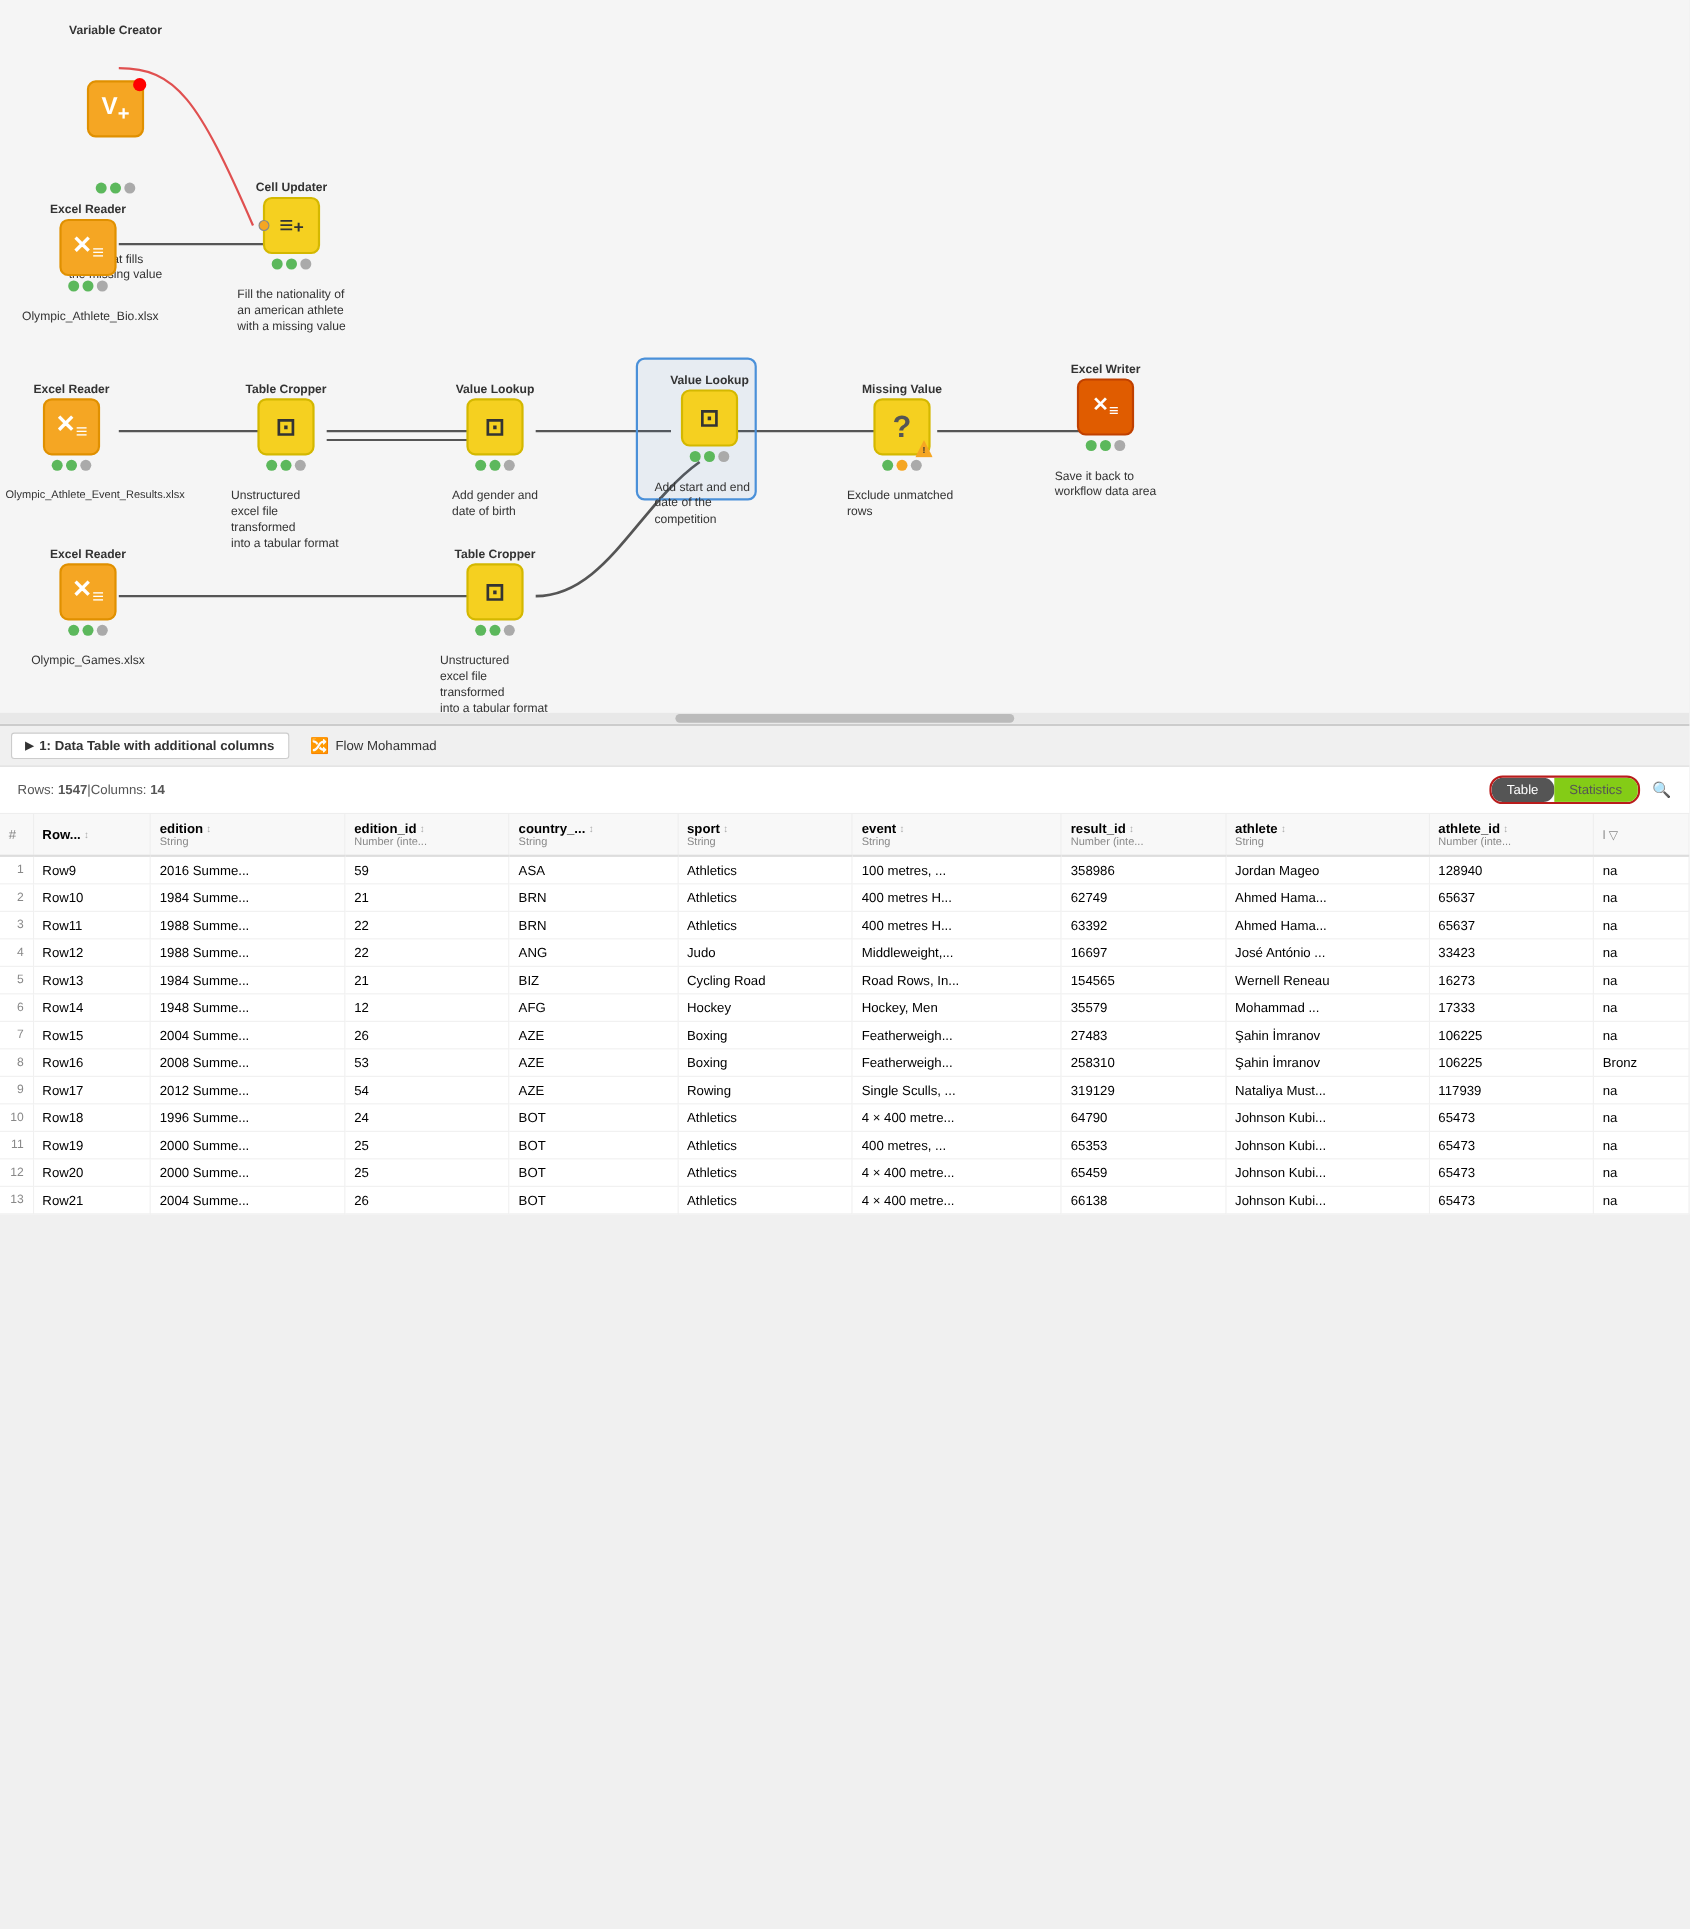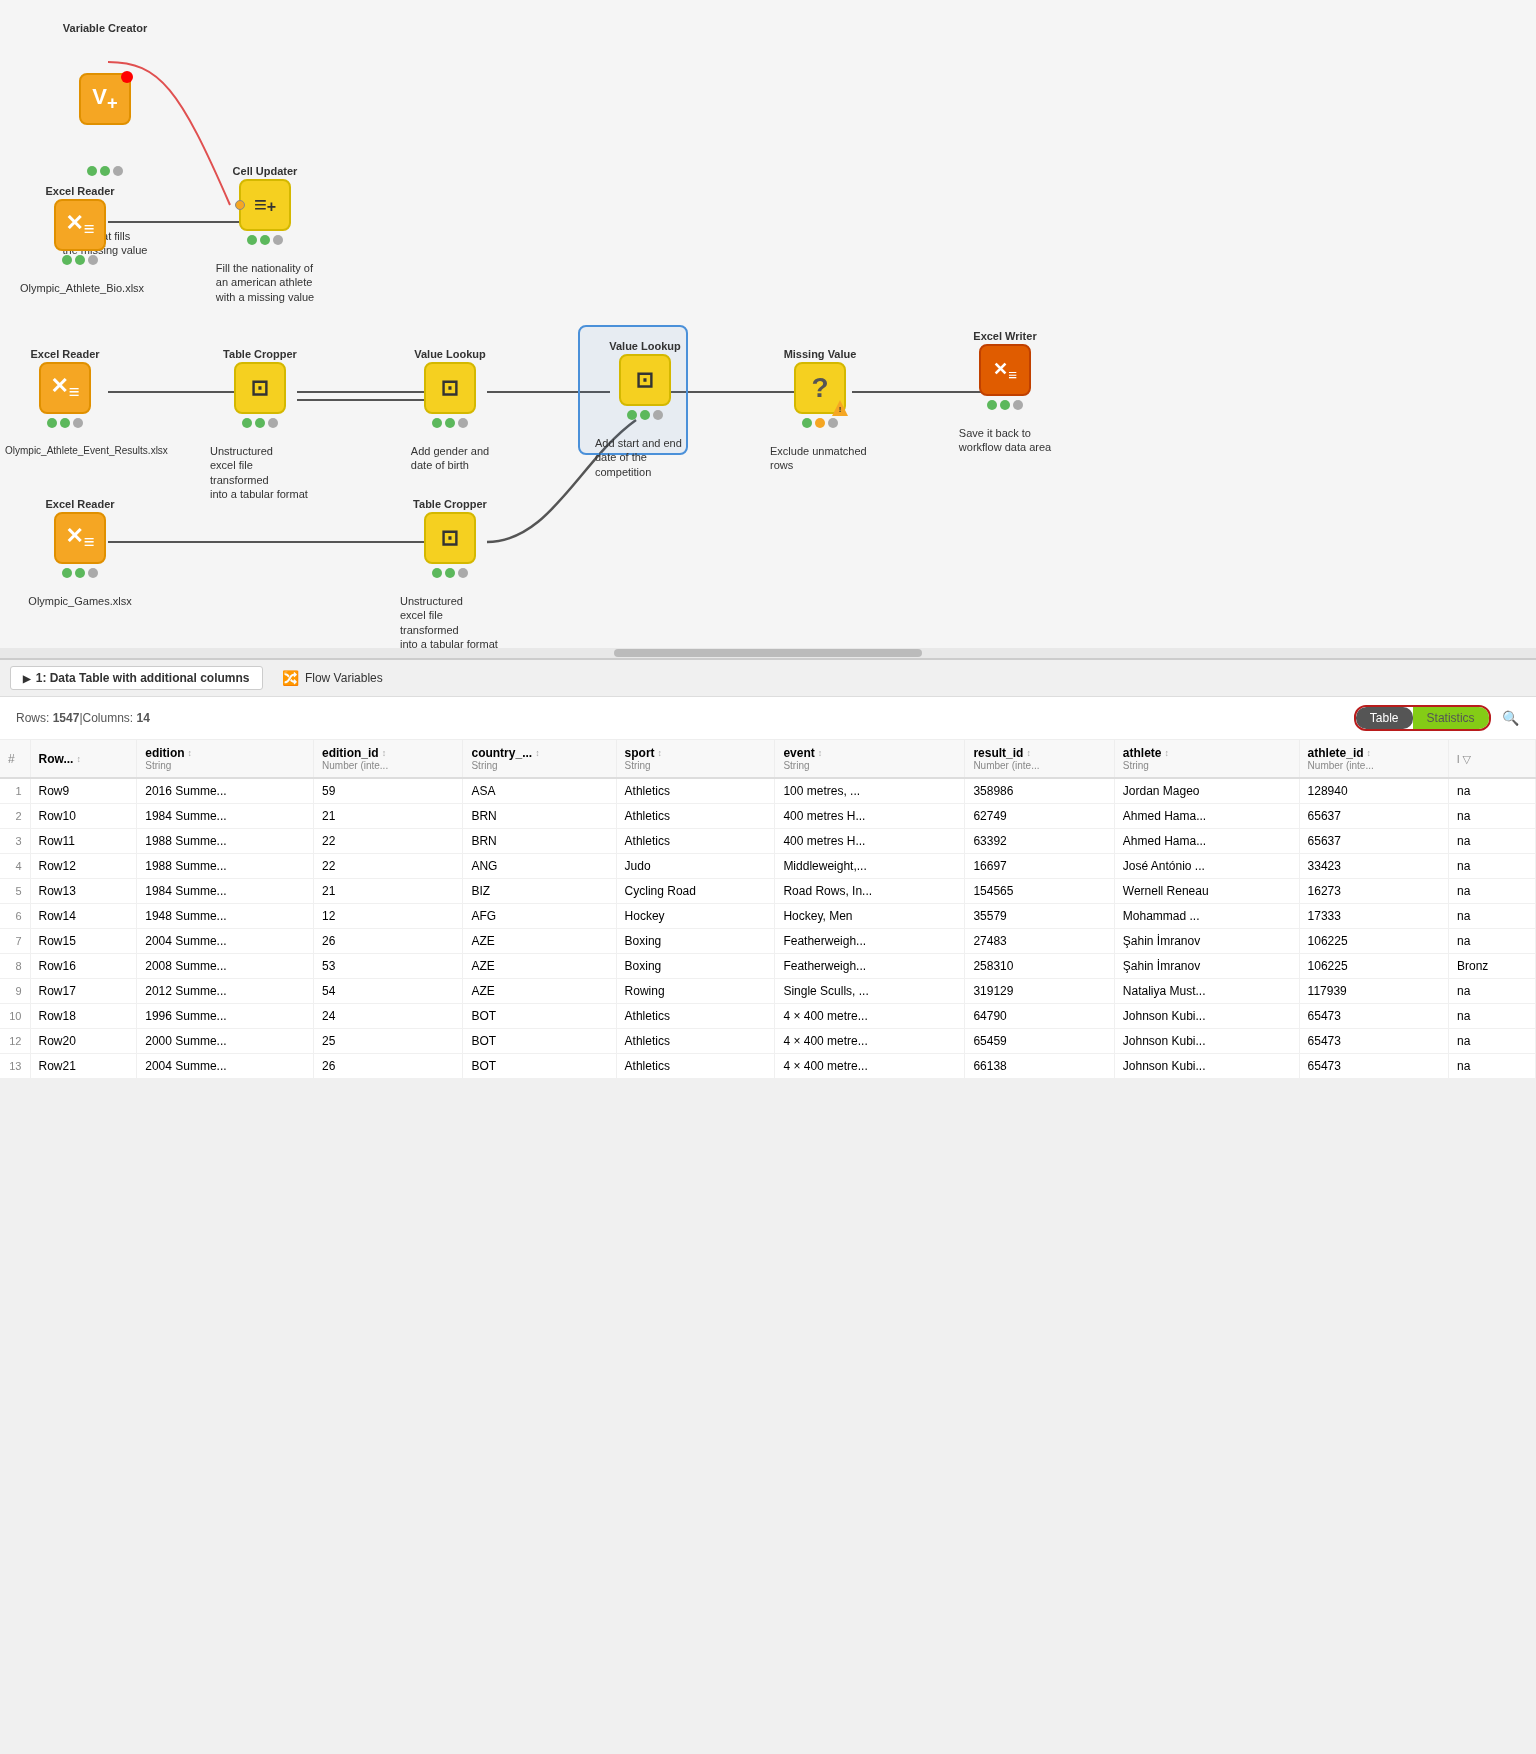--- a/index.html
+++ b/index.html
@@ -460,21 +460,21 @@
 </div>
 
 <div class="bottom-panel">
   <div class="tab-bar">
     <div class="tab-item active">
       <span class="play-icon">▶</span>
       <span>1: Data Table with additional columns</span>
     </div>
     <div class="tab-item" style="margin-left:8px;">
       <span class="flow-icon">🔀</span>
-      <span>Flow Variables</span>
+      <span>Flow Mohammad</span>
     </div>
   </div>
 
   <div class="data-info-bar">
     <div class="data-info-left">
       <span>
         Rows: <strong>1547</strong>
       </span>
       <span>|</span>
       <span>
@@ -660,20 +660,33 @@
     <td>24</td>
     <td>BOT</td>
     <td>Athletics</td>
     <td>4 × 400 metre...</td>
     <td>64790</td>
     <td>Johnson Kubi...</td>
     <td>65473</td>
     <td>na</td>
   </tr>
           <tr>
+    <td class="row-num">11</td>
+    <td>Row19</td>
+    <td>2000 Summe...</td>
+    <td>25</td>
+    <td>BOT</td>
+    <td>Athletics</td>
+    <td>400 metres, ...</td>
+    <td>65353</td>
+    <td>Johnson Kubi...</td>
+    <td>65473</td>
+    <td>na</td>
+  </tr>
+          <tr>
     <td class="row-num">12</td>
     <td>Row20</td>
     <td>2000 Summe...</td>
     <td>25</td>
     <td>BOT</td>
     <td>Athletics</td>
     <td>4 × 400 metre...</td>
     <td>65459</td>
     <td>Johnson Kubi...</td>
     <td>65473</td>

